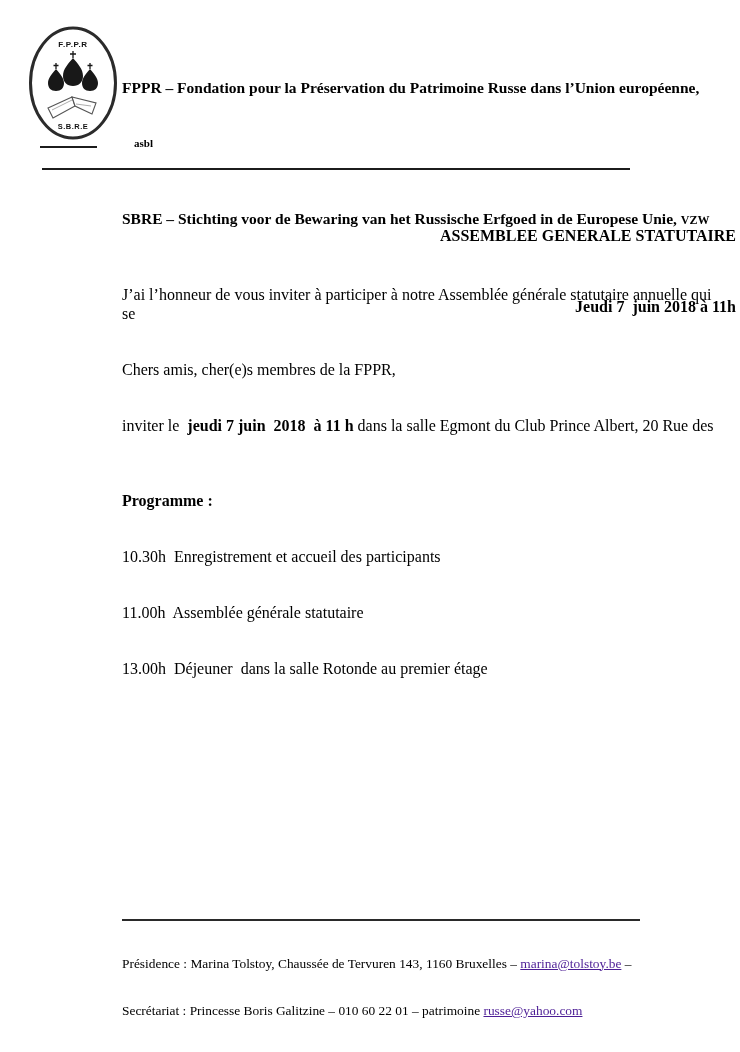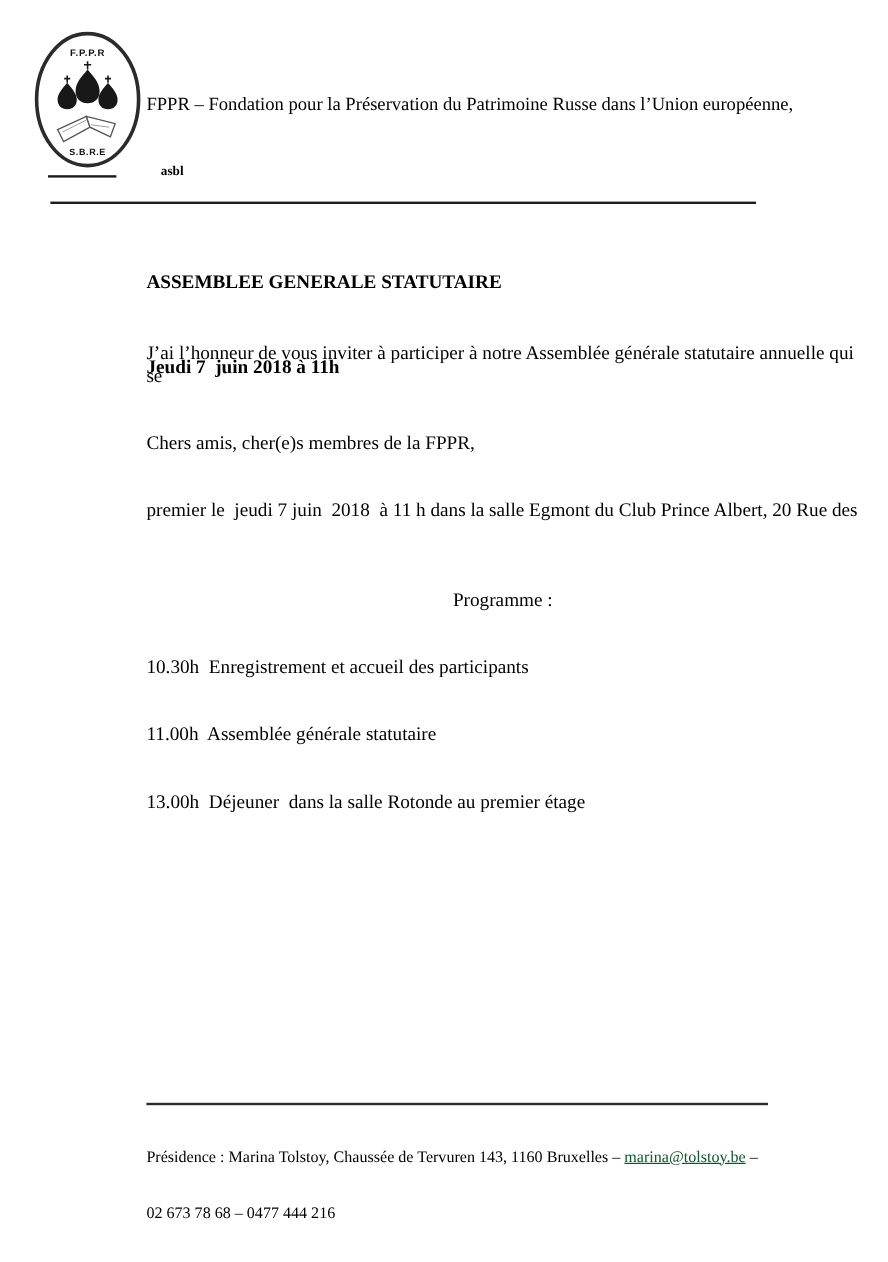--- a/index.html
+++ b/index.html
@@ -6,43 +6,43 @@
   body{
     width:740px;height:1052px;
     font-family:"Liberation Serif","DejaVu Serif",serif;
     color:#000;
   }
   .page{position:relative;width:740px;height:1052px;background:#fff;overflow:hidden;}
 
   
   .logo{position:absolute;left:28px;top:26px;width:90px;height:114px;}
   .org-block{position:absolute;left:122px;top:42px;right:18px;white-space:pre-wrap;}
-  .org-fr{font-weight:normal;font-size:15.5px;line-height:20px;}
+  .org-fr{font-weight:bold;font-size:15.5px;line-height:20px;}
   .org-suffix{font-weight:bold;font-size:11px;line-height:14px;margin-top:2px;margin-left:12px;}
   .org-nl{font-weight:bold;font-size:15.5px;line-height:20px;margin-top:23px;}
   .org-nl .vzw{font-size:12px;}
 
   .rule-short{position:absolute;left:40px;top:146px;width:57px;height:2px;background:#1c1c1c;}
   .rule-long{position:absolute;left:42px;top:168px;width:588px;height:2px;background:#1c1c1c;}
 
   
-  .title-block{position:absolute;left:122px;top:190px;width:614px;text-align:left;white-space:pre-wrap;}
+  .title-block{position:absolute;left:122px;top:190px;width:614px;text-align:right;white-space:pre-wrap;}
   .title-line1{font-weight:bold;font-size:16px;line-height:19px;}
   .title-line2{font-weight:bold;font-size:16px;line-height:19px;margin-top:16px;}
 
   
   .body-col{position:absolute;left:122px;top:249px;width:594px;font-size:16px;line-height:18.7px;white-space:pre-wrap;}
   .line{min-height:18.7px;}
-  .b{font-weight:normal;text-align:center;}
+  .b{font-weight:bold;}
   .sp{height:18.7px;}
 
   
   .footer-rule{position:absolute;left:122px;top:919px;width:518px;height:1.6px;background:#2a2a2a;}
   .footer{position:absolute;left:122px;top:924px;width:580px;font-size:13.4px;line-height:15.8px;white-space:pre-wrap;}
-  a.mail{color:#14532d;text-decoration:underline;cursor:pointer;}
+  a.mail{color:#4c1d95;text-decoration:underline;cursor:pointer;}
 </style>
 </head>
 <body>
 
 <div class="page">
 
   <div class="logo">
     <svg width="90" height="114" viewBox="0 0 90 114" aria-hidden="false">
       <ellipse cx="45" cy="57" rx="42.5" ry="55" fill="#ffffff" stroke="#2b2b2b" stroke-width="3"></ellipse>
       <text x="45" y="21" text-anchor="middle" font-family="Liberation Sans, sans-serif" font-size="8" font-weight="bold" letter-spacing="0.6" fill="#111">F.P.P.R</text>
@@ -65,34 +65,35 @@
         <path d="M24,84 L44,74" stroke="#8a8a8a" stroke-width="0.7"></path>
         <path d="M48,78 L63,80" stroke="#8a8a8a" stroke-width="0.7"></path>
       </g>
       <text x="45" y="103" text-anchor="middle" font-family="Liberation Sans, sans-serif" font-size="7.5" font-weight="bold" letter-spacing="0.5" fill="#111">S.B.R.E</text>
     </svg>
   </div>
 
   <div class="org-block">
     <div class="org-fr">FPPR – Fondation pour la Préservation du Patrimoine Russe dans l’Union européenne,</div>
     <div class="org-suffix">asbl</div>
+    <div class="org-nl"><span>SBRE – Stichting voor de Bewaring van het Russische Erfgoed in de Europese Unie, </span><span class="vzw">VZW</span></div>
   </div>
 
   <div class="rule-short"></div>
   <div class="rule-long"></div>
 
   <div class="title-block">
     <div class="title-line1">ASSEMBLEE GENERALE STATUTAIRE</div>
     <div class="title-line2">Jeudi 7  juin 2018 à 11h</div>
   </div>
 
   <div class="body-col">
     <div class="line">J’ai l’honneur de vous inviter à participer à notre Assemblée générale statutaire annuelle qui se</div>
     <div class="line">Chers amis, cher(e)s membres de la FPPR,</div>
-    <div class="line"><span>premier le  </span><span class="b">jeudi 7 juin  2018  à 11 h </span><span>dans la salle Egmont du Club Prince Albert, 20 Rue des</span></div>
+    <div class="line"><span>inviter le  </span><span class="b">jeudi 7 juin  2018  à 11 h </span><span>dans la salle Egmont du Club Prince Albert, 20 Rue des</span></div>
 
     <div class="line b">Programme :</div>
     <div class="line">10.30h  Enregistrement et accueil des participants</div>
     <div class="line">11.00h  Assemblée générale statutaire</div>
     <div class="line">13.00h  Déjeuner  dans la salle Rotonde au premier étage</div>
 
     <div class="sp"></div>
 
     
     
@@ -117,20 +118,19 @@
     
 
     
     
     
   </div>
 
   <div class="footer-rule"></div>
   <div class="footer">
     <div><span>Présidence : Marina Tolstoy, Chaussée de Tervuren 143, 1160 Bruxelles – </span><a class="mail">marina@tolstoy.be</a><span> –</span></div>
-    <div>02 673 78 68 – 0477 444 216</div>
     <div><span>Secrétariat : Princesse Boris Galitzine – 010 60 22 01 – patrimoine </span><a class="mail">russe@yahoo.com</a></div>
     
     
     
   </div>
 
 </div>
 
 </body></html>

